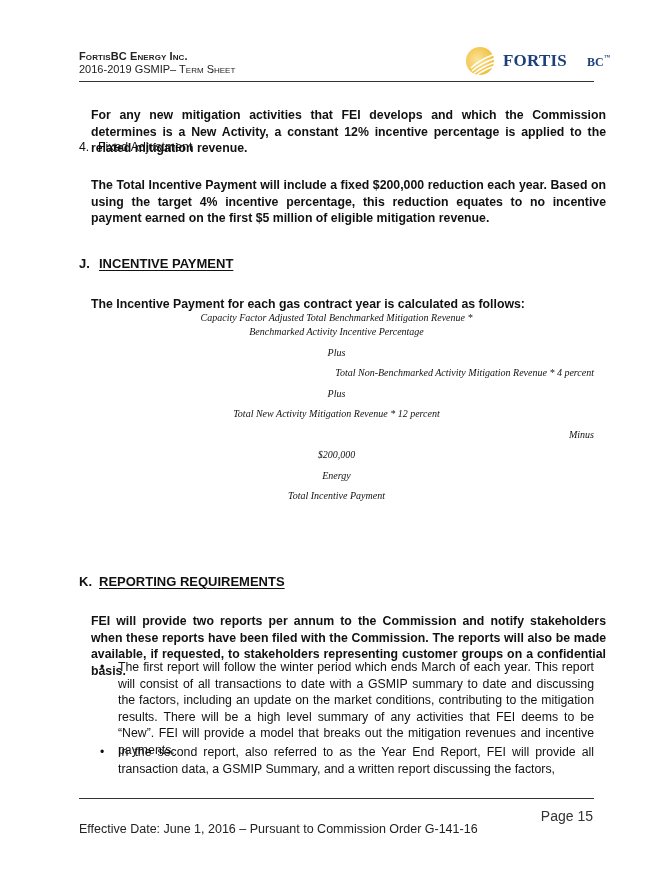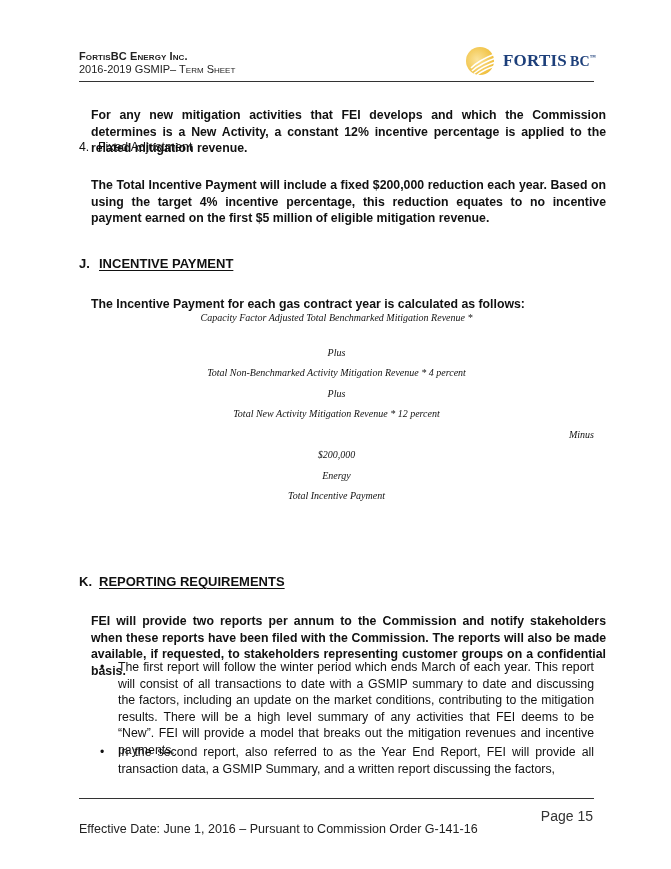--- a/index.html
+++ b/index.html
@@ -57,22 +57,22 @@
     .logo-text {
       margin-left: 4px;
       font-family: "Liberation Serif", serif;
       font-weight: bold;
       color: #1d3f7a;
       font-size: 17px;
       letter-spacing: 0.2px;
       white-space: nowrap;
     }
     .logo-text .bc {
-      font-size: 14px;
-      margin-left: 3px;
+      font-size: 12px;
+      margin-left: 20px;
     }
     .logo-text .tm {
       font-size: 6px;
       vertical-align: super;
     }
     
     .para {
       position: absolute;
       left: 79px;
       width: 515px;
@@ -186,22 +186,23 @@
     <span class="n">4.</span><span>Fixed Adjustment</span>
   </div>
   <p class="para" style="top:162px;">The Total Incentive Payment will include a fixed $200,000 reduction each year. Based on using the target 4% incentive percentage, this reduction equates to no incentive payment earned on the first $5 million of eligible mitigation revenue.</p>
 
   <div class="heading" style="top:253px;">
     <span class="num">J.</span><span class="title">INCENTIVE PAYMENT</span>
   </div>
   <p class="para" style="top:281px;">The Incentive Payment for each gas contract year is calculated as follows:</p>
 
   <div class="formula" style="top:308px;">Capacity Factor Adjusted Total Benchmarked Mitigation Revenue *</div>
+  <div class="formula" style="top:322px;">Benchmarked Activity Incentive Percentage</div>
   <div class="formula" style="top:343px;">Plus</div>
-  <div class="formula" style="top:363px;">Total Non-Benchmarked Activity Mitigation Revenue * 4 percent</div>
+  <div class="formula" style="top:363px;text-align:right;">Total Non-Benchmarked Activity Mitigation Revenue * 4 percent</div>
   <div class="formula" style="top:384px;">Plus</div>
   <div class="formula" style="top:404px;">Total New Activity Mitigation Revenue * 12 percent</div>
   <div class="formula" style="top:425px;text-align:right;">Minus</div>
   <div class="formula" style="top:445px;">$200,000</div>
   <div class="formula" style="top:466px;">Energy</div>
   <div class="formula" style="top:486px;">Total Incentive Payment</div>
 
   <div class="heading" style="top:571px;">
     <span class="num">K.</span><span class="title">REPORTING REQUIREMENTS</span>
   </div>

